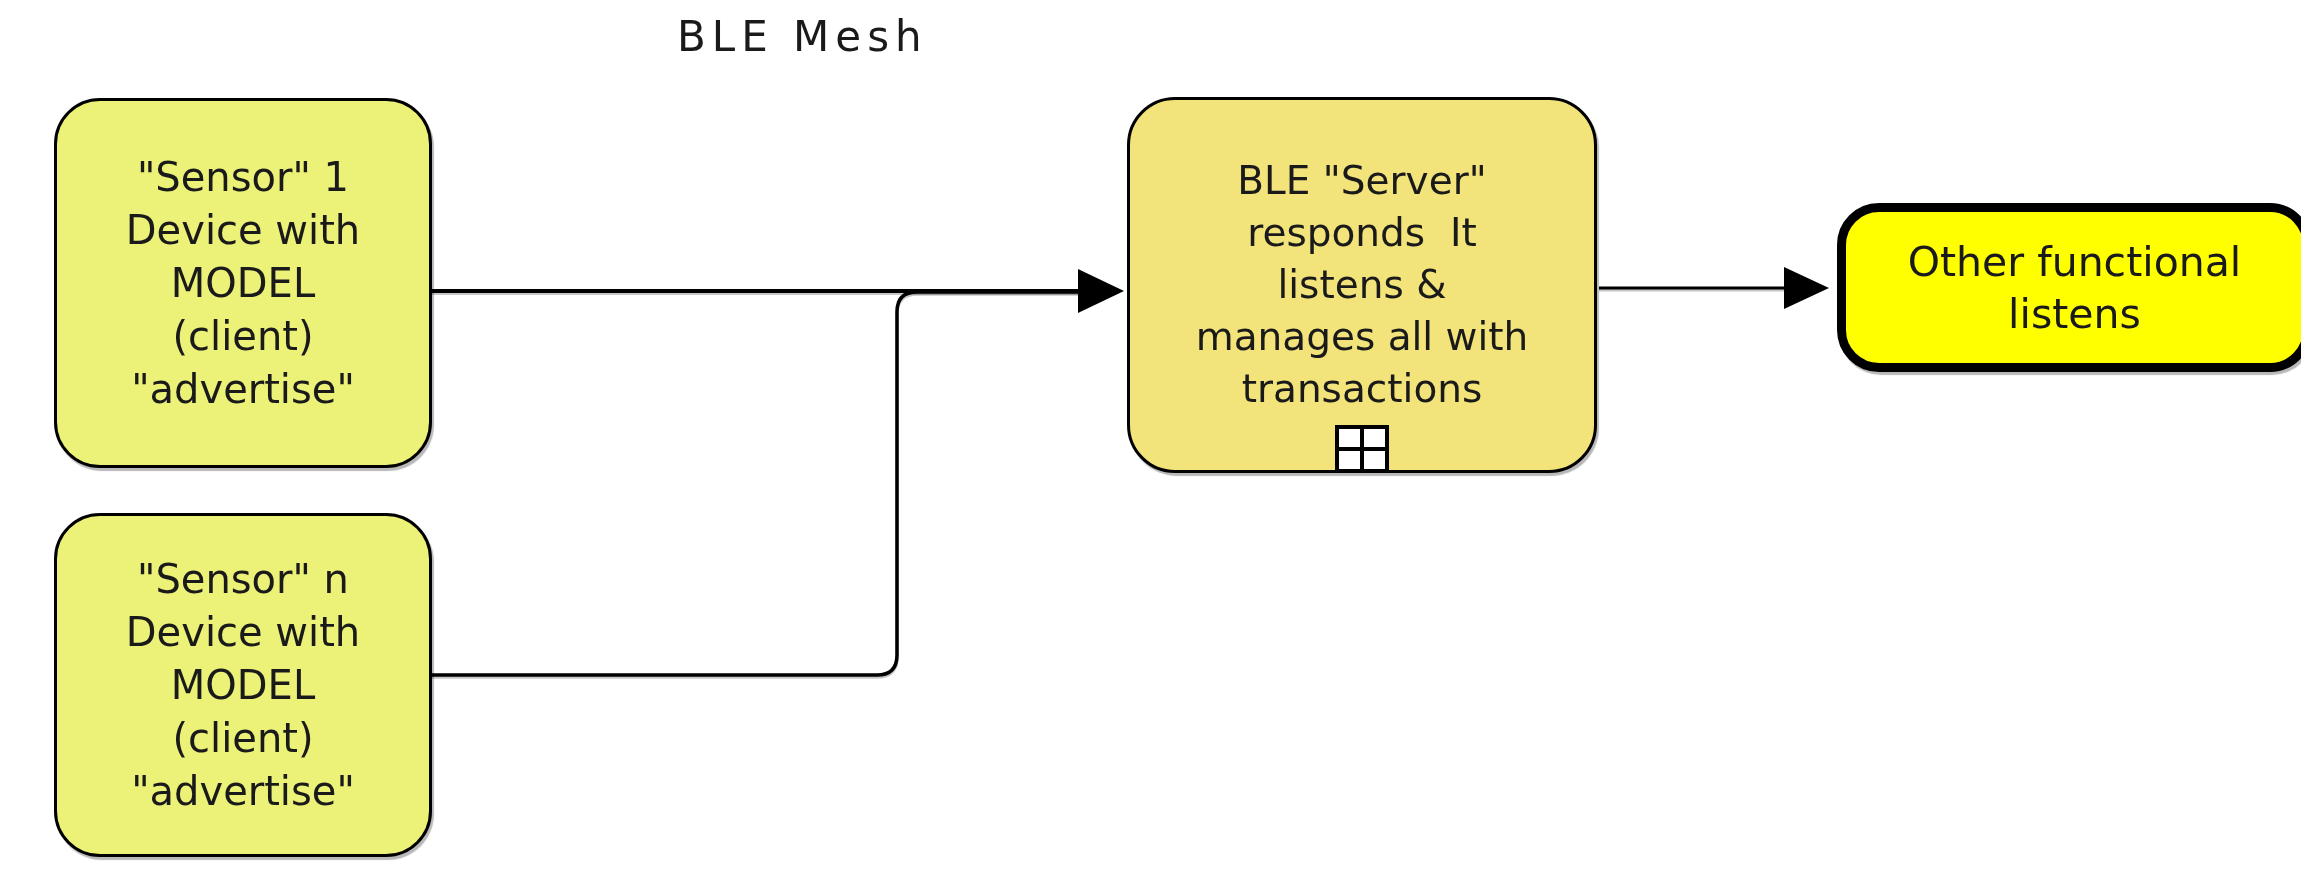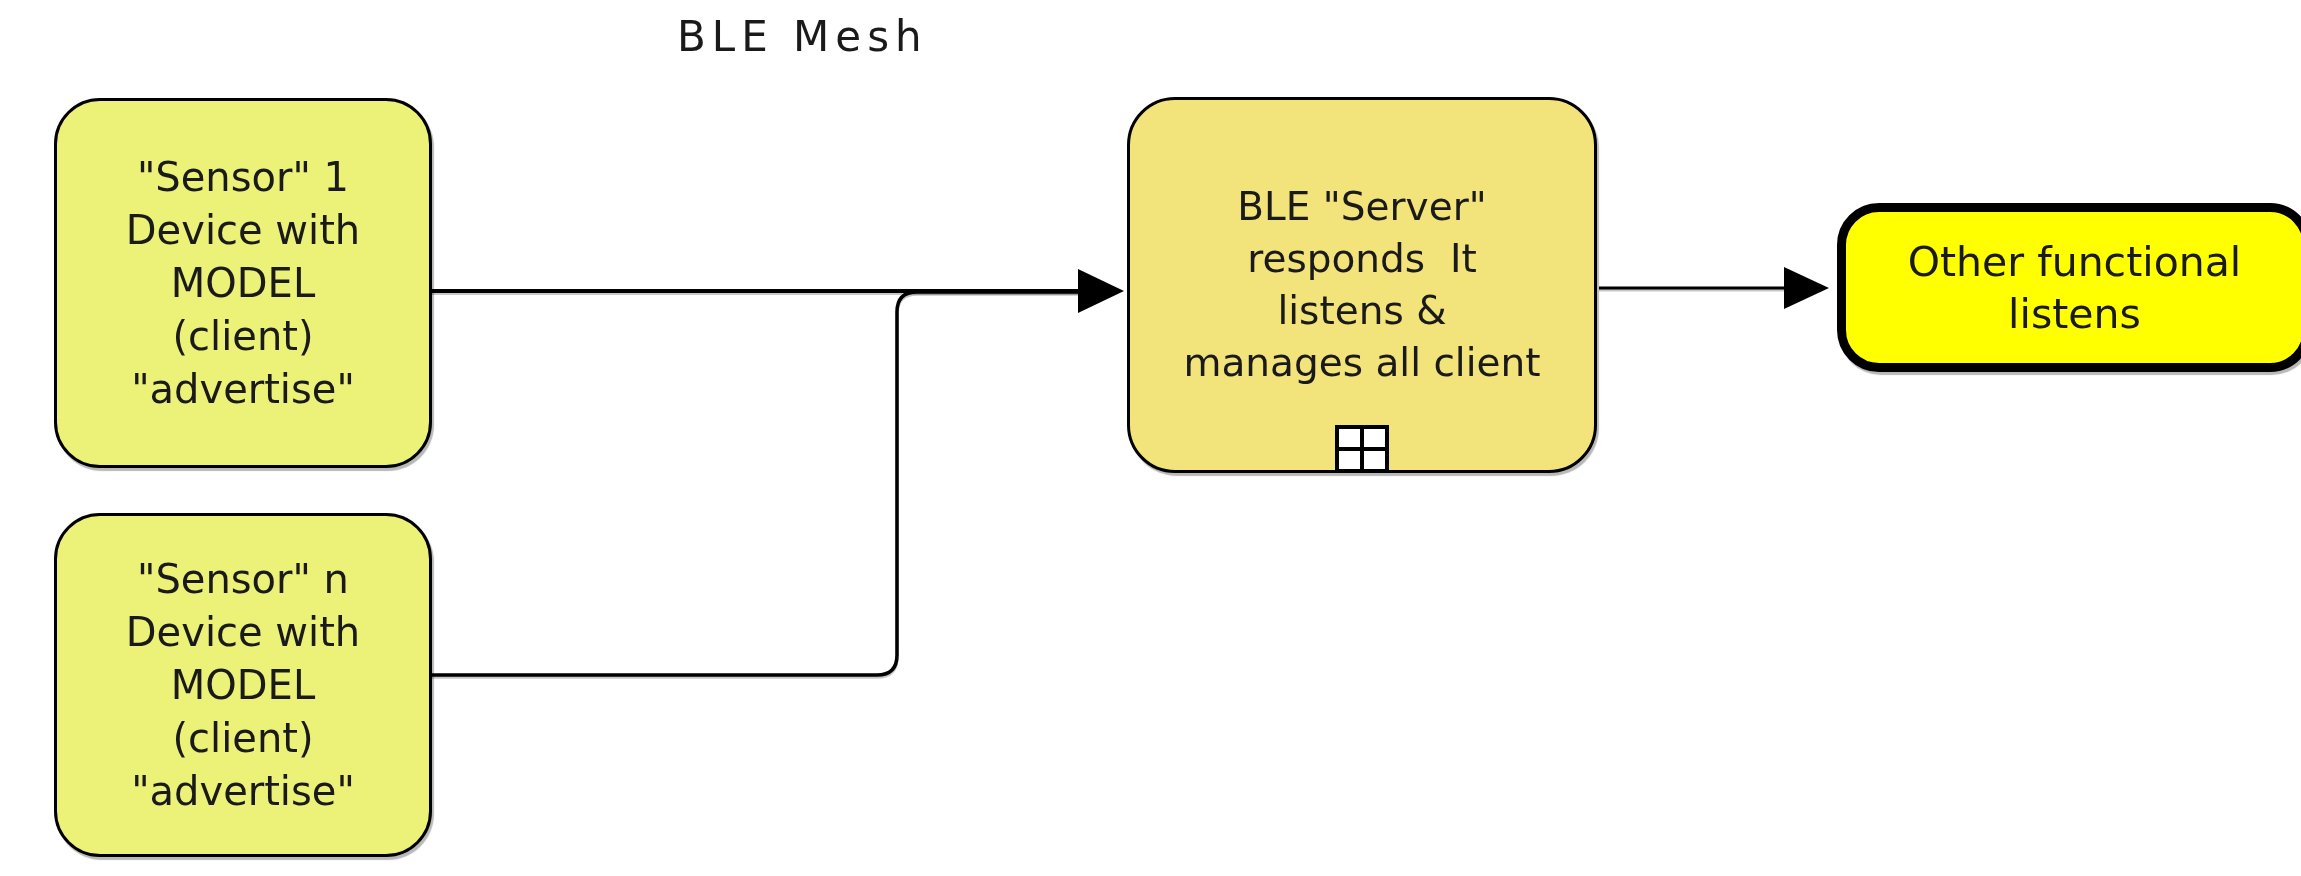--- a/index.html
+++ b/index.html
@@ -137,21 +137,22 @@
     <div class="tl">Device with</div>
     <div class="tl">MODEL</div>
     <div class="tl">(client)</div>
     <div class="tl">"advertise"</div>
   </div>
 
   <div class="node node-server">
     <div class="tl">BLE "Server"</div>
     <div class="tl">responds  It</div>
     <div class="tl">listens &amp;</div>
-    <div class="tl">manages all client</div>
+    <div class="tl">manages all with</div>
+    <div class="tl">transactions</div>
     <div class="expand-box"></div>
   </div>
 
   <div class="node node-other">
     <div class="tl">Other functional</div>
     <div class="tl">listens</div>
   </div>
 
 </div>
 

